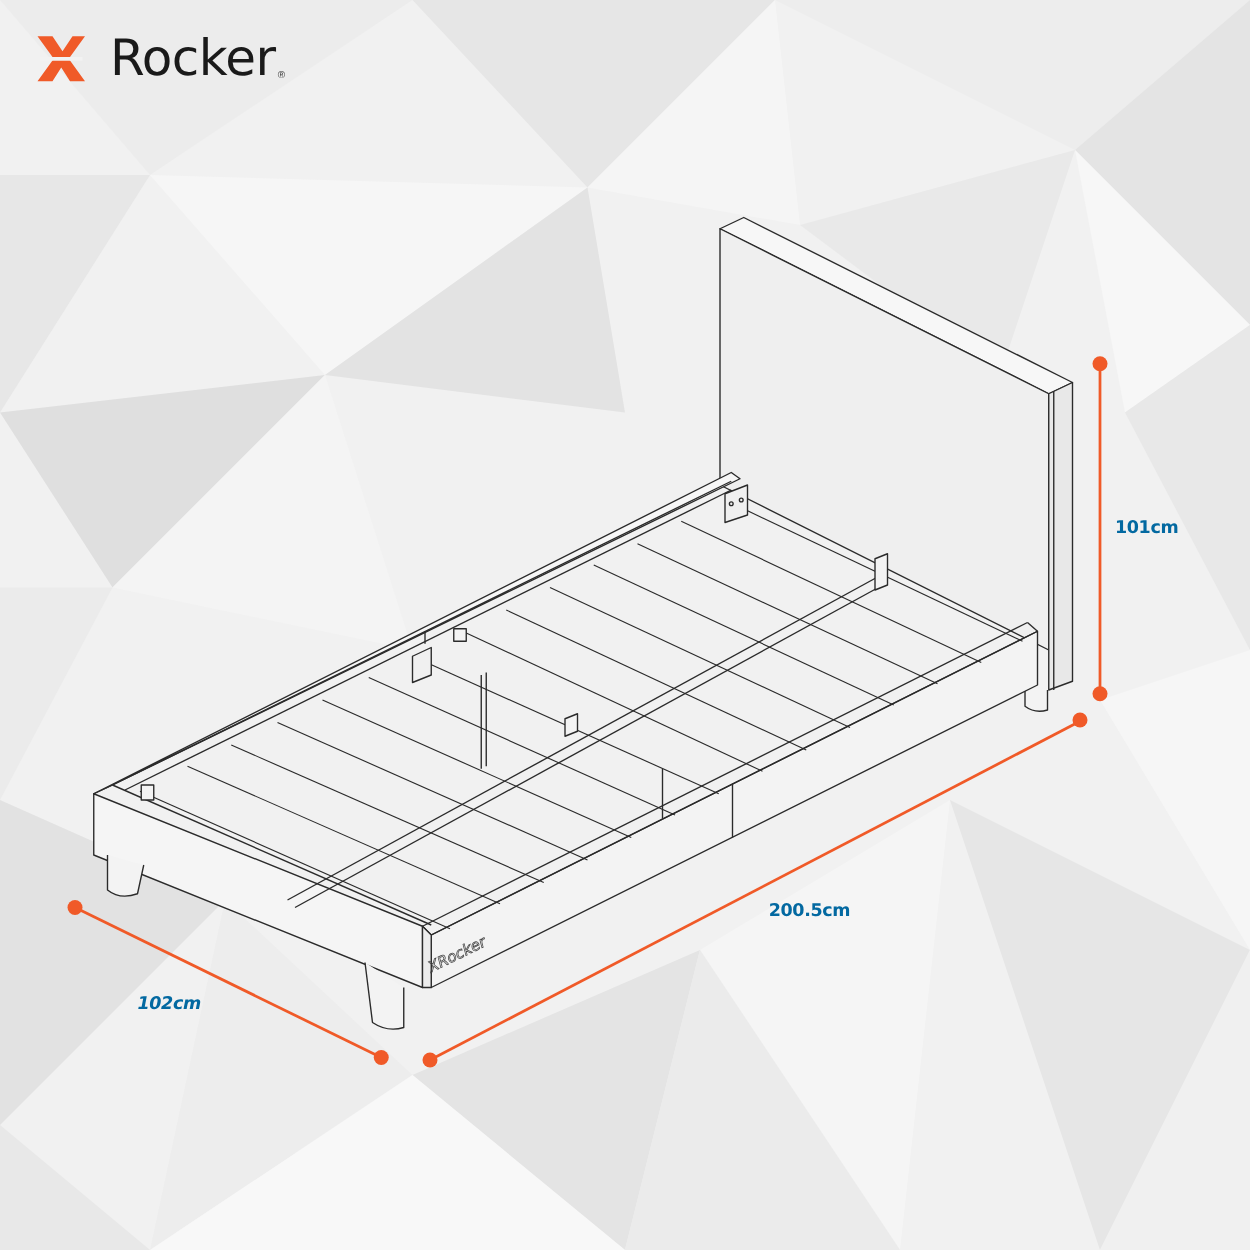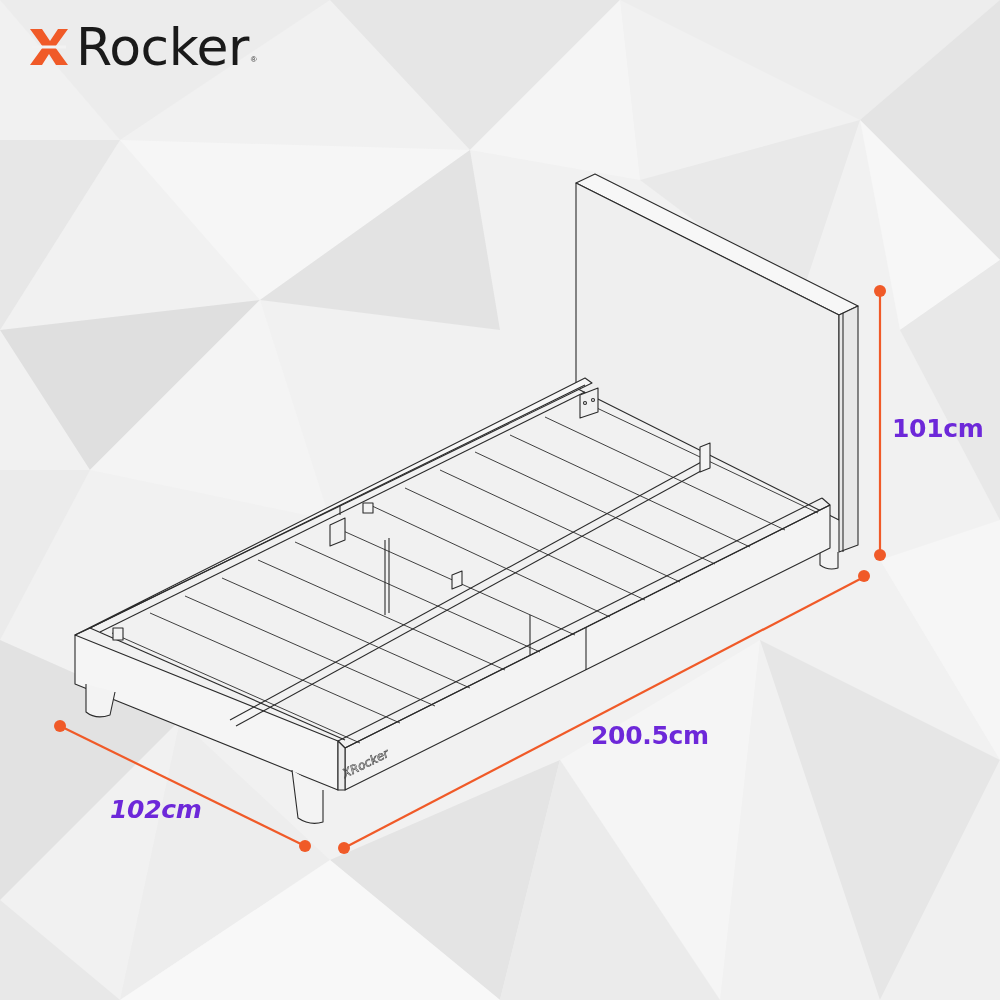--- a/index.html
+++ b/index.html
@@ -1,22 +1,22 @@
 <!DOCTYPE html>
 <html><head>
 <meta charset="utf-8">
 <style>
   html, body { margin:0; padding:0; }
   body { width:1000px; height:1000px; overflow:hidden; background:#f2f2f2; position:relative; font-family:"Liberation Sans", sans-serif; }
   #stage { position:absolute; left:0; top:0; width:1000px; height:1000px; }
   .logo { position:absolute; left:28px; top:22px; height:50px; display:flex; align-items:center; }
   .logo-x { width:42px; height:40px; position:relative; }
-  .logo-word { font-family:"DejaVu Sans", sans-serif; font-size:52px; color:#1a1a1a; letter-spacing:-0.5px; margin-left:6px; line-height:1; }
+  .logo-word { font-family:"DejaVu Sans", sans-serif; font-size:40px; color:#1a1a1a; letter-spacing:-0.5px; margin-left:18px; line-height:1; }
   .logo-reg { font-size:8px; color:#333; align-self:flex-end; margin-bottom:8px; margin-left:2px; }
-  .dim-label { position:absolute; font-family:"DejaVu Sans", sans-serif; font-weight:bold; font-size:25px; color:#6d28d9; letter-spacing:-0.3px; }
+  .dim-label { position:absolute; font-family:"DejaVu Sans", sans-serif; font-weight:bold; font-size:14px; color:#0369a1; letter-spacing:-0.3px; }
 </style>
 </head>
 <body>
 
 <svg id="stage" viewBox="0 0 1000 1000" xmlns="http://www.w3.org/2000/svg">
 
   <g>
     <rect x="0" y="0" width="1000" height="1000" fill="#f1f1f1"></rect>
     <polygon points="0,0 330,0 120,140" fill="#ececec"></polygon>
     <polygon points="330,0 620,0 470,150" fill="#e6e6e6"></polygon>
@@ -140,14 +140,14 @@
 <div class="logo">
   <svg class="logo-x" viewBox="0 0 42 40">
     <polygon points="2,2 14,2 22,14 30,2 40,2 27,20 40,38 28,38 21,27 14,38 2,38 15,20" fill="#f05a28"></polygon>
     <line x1="4" y1="20" x2="38" y2="20" stroke="#f2f2f2" stroke-width="3"></line>
   </svg>
   <span class="logo-word">Rocker</span>
   <span class="logo-reg">®</span>
 </div>
 
 <div class="dim-label" style="left:892px; top:414px;">101cm</div>
-<div class="dim-label" style="left:591px; top:721px;text-align:center;">200.5cm</div>
+<div class="dim-label" style="left:615px; top:721px;text-align:center;">200.5cm</div>
 <div class="dim-label" style="left:110px; top:795px;font-style:italic;">102cm</div>
 
 </body></html>

